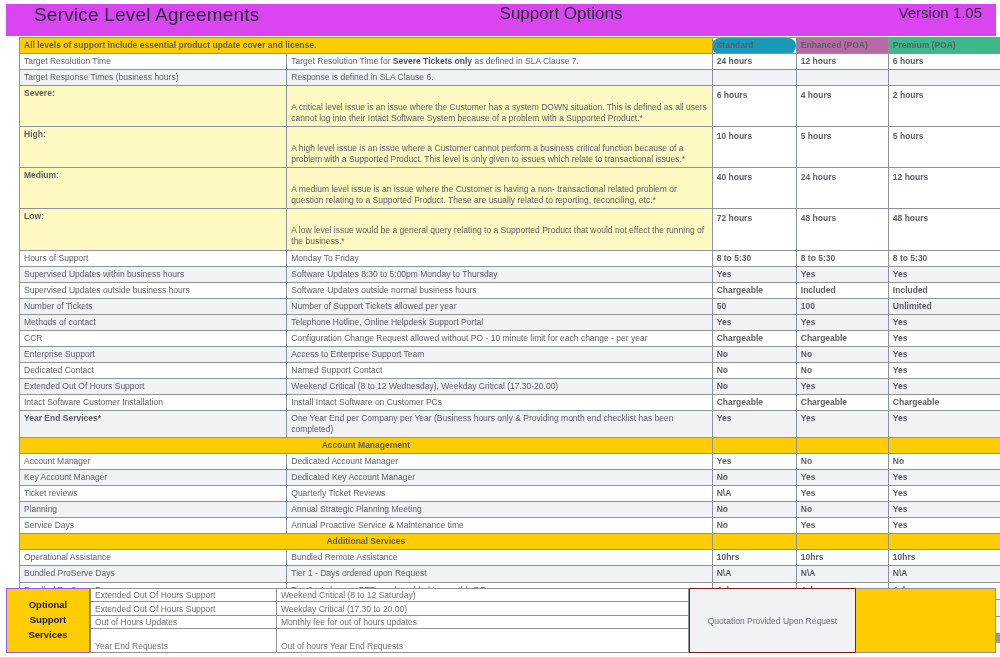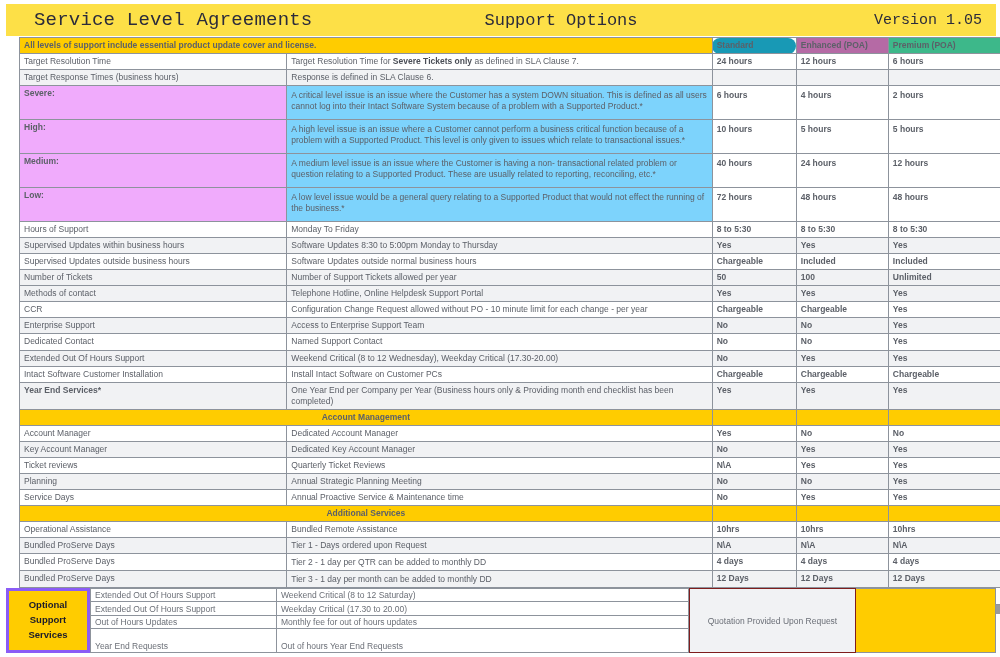--- a/index.html
+++ b/index.html
@@ -11,22 +11,22 @@
   #page {
     width: 1000px; height: 657px;
     position: relative;
     background: #ffffff;
     overflow: hidden;
   }
 
   
   .titlebar {
     position: absolute; left: 6px; top: 4px; width: 990px; height: 32px;
-    background: #fde047;
-    display: flex; align-items: center; font-family: Liberation Mono, monospace;
+    background: #d946ef;
+    display: flex; align-items: flex-start;
   }
   .title-main {
     font-size: 19px; color: #2b2b3b; letter-spacing: .2px;
     margin-left: 28px; white-space: nowrap;
   }
   .title-center {
     font-size: 17px; color: #2b2b3b; white-space: nowrap;
     position: absolute; left: 0; right: 0; text-align: center;
     margin-left: 120px;
   }
@@ -82,22 +82,22 @@
   .desc b { color:#4a4e56; }
 
   tr.shade td { background:#f1f2f4; }
   tr.plain td { background:#ffffff; }
 
   
   .sev-label {
     font-weight: bold; font-size: 10.5px; color:#3b3b3b;
     padding-left: 56px; vertical-align: middle;
   }
-  tr.sev td { height: 34px; background:#f0abfc; }
-  tr.sev td.desc { background:#7dd3fc; vertical-align: top; padding-top:4px;}
+  tr.sev td { height: 34px; background:#fef9c3; }
+  tr.sev td.desc { background:#fef9c3; vertical-align: top; padding-top:16px;}
   tr.sev td.v-std, tr.sev td.v-enh, tr.sev td.v-prem { background:#ffffff; vertical-align: top; padding-top:4px;}
 
   
   .section-bar {
     background:#ffcc00; color:#1b1b2b; font-weight:bold;
     font-size:9px; text-align:center; vertical-align:middle;
     padding:3px 4px; border-color:#8d939c;
   }
   .section-bar-blank { background:#ffcc00; border-color:#8d939c; }
 
@@ -111,21 +111,21 @@
   
   .optional {
     position: absolute; left: 6px; top: 588px; width: 990px; height: 65px;
     display: flex;
   }
   .opt-label {
     width: 84px; background:#ffcc00; color:#1b1b2b;
     font-weight:bold; font-size:9.5px;
     display:flex; flex-direction:column; justify-content:center;
     align-items:center; line-height:1.55;
-    border:3px solid #8b5cf6;
+    border:1px solid #8b5cf6;
   }
   .opt-table {
     width: 598px; border-collapse: collapse; table-layout: fixed;
   }
   .opt-table td {
     border: 1px solid #8d939c; font-size:8.5px; color:#6b6f77;
     padding: 1px 4px; background:#ffffff; vertical-align: bottom;
   }
   .opt-table col.oc1 { width: 186px; }
   .opt-table col.oc2 { width: 412px; }

